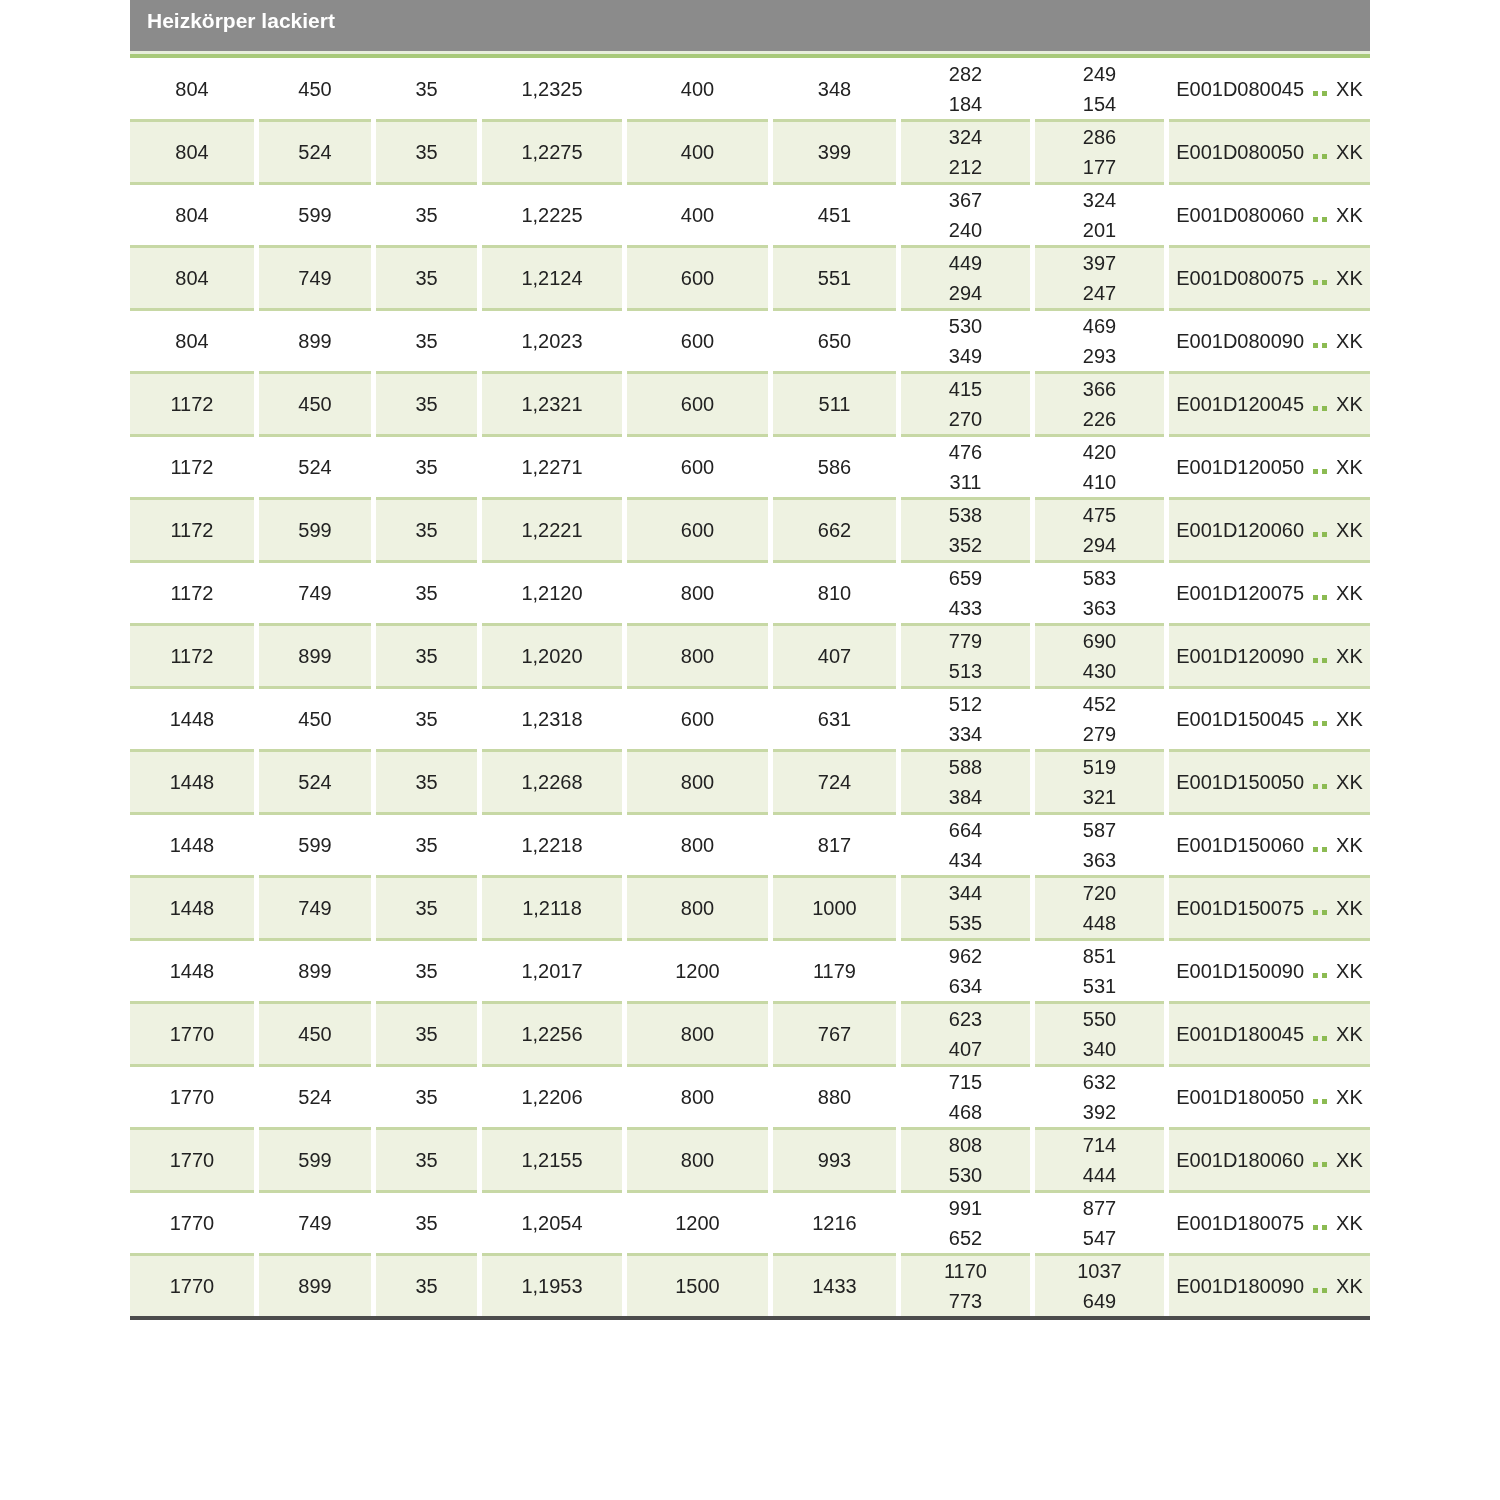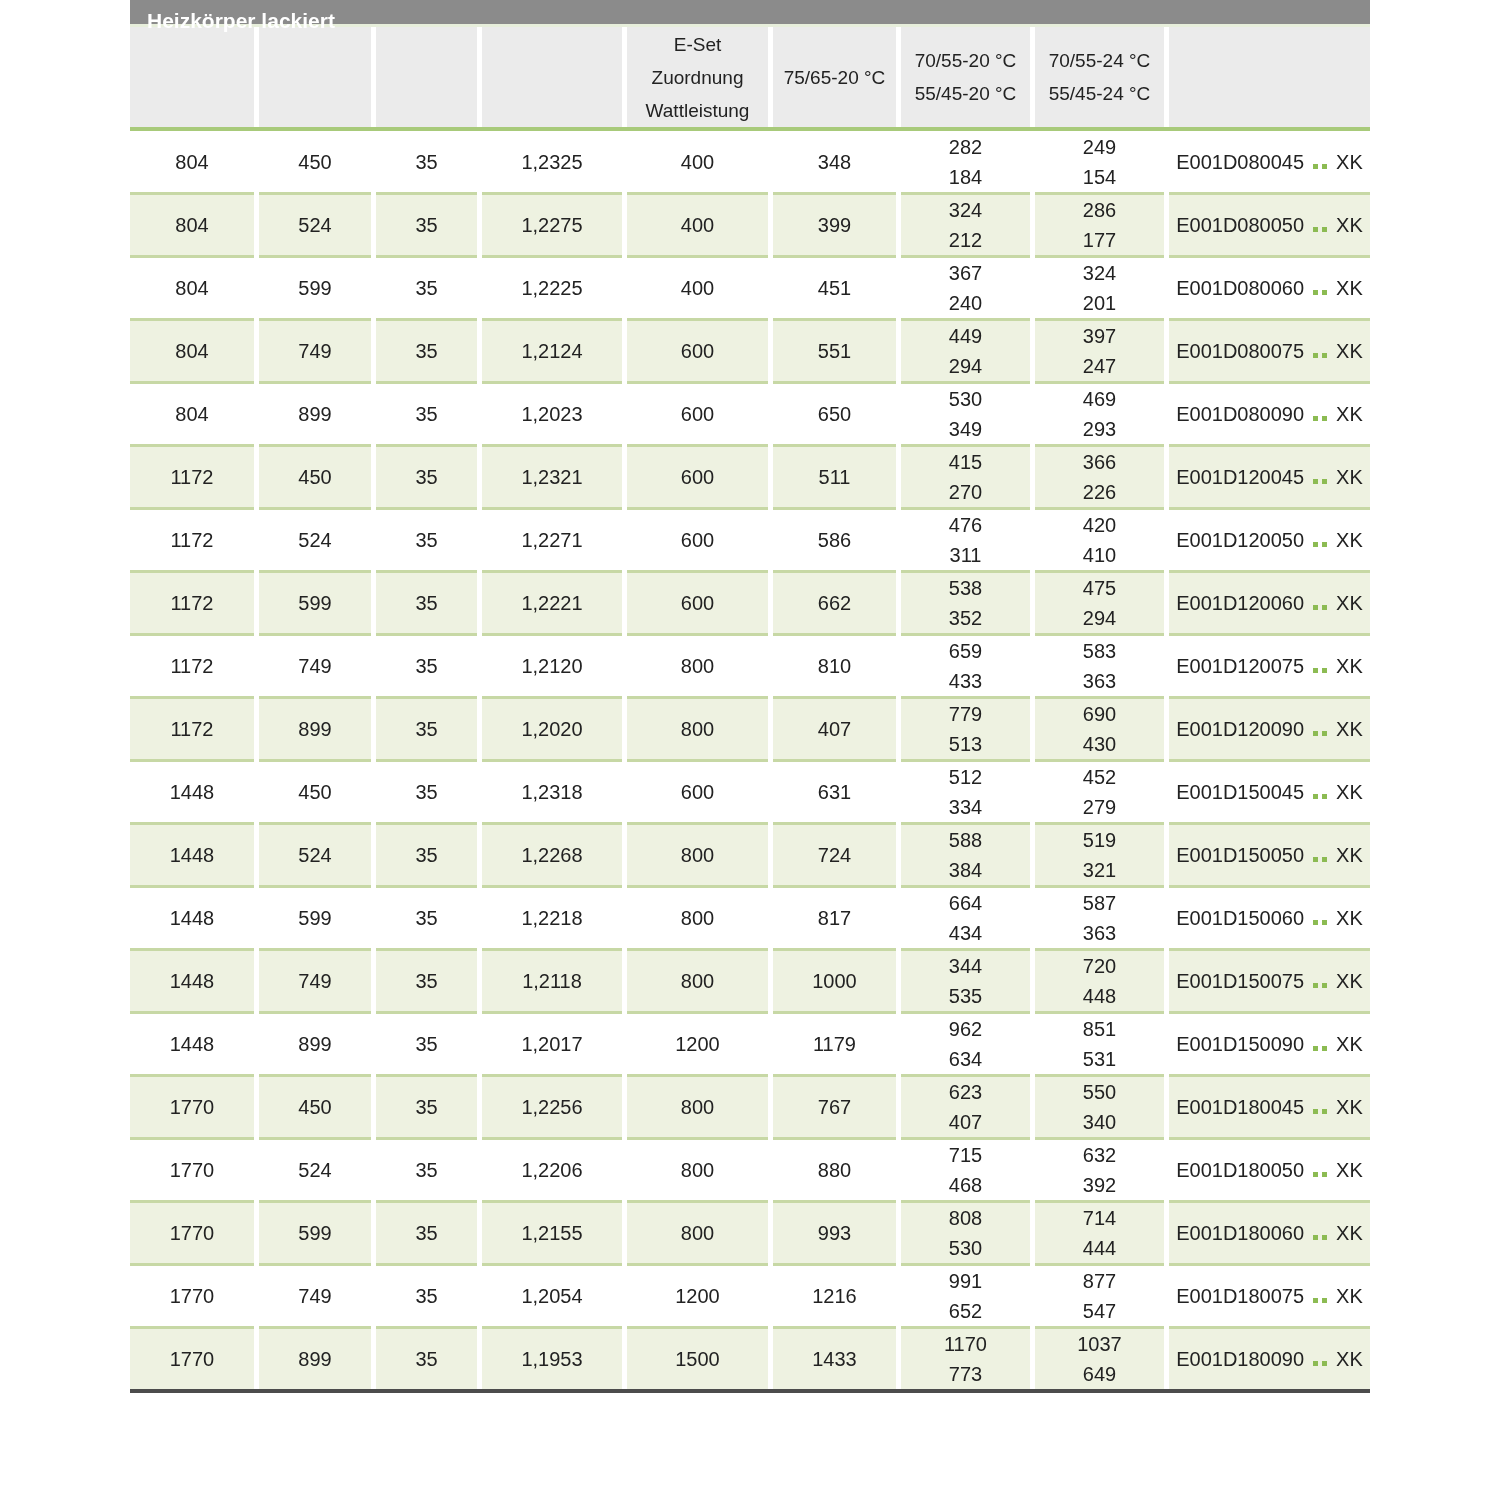--- a/index.html
+++ b/index.html
@@ -15,21 +15,21 @@
   }
   *{box-sizing:border-box;}
   html,body{margin:0;padding:0;background:#ffffff;}
   body{
     font-family:"Liberation Sans","DejaVu Sans",sans-serif;
     color:var(--text-dark);
     width:1500px;height:1500px;overflow:hidden;
   }
   .page{width:1240px;margin-left:130px;}
   .titlebar{
-    height:24px;background:var(--header-gray);
+    height:51px;background:var(--header-gray);
     color:#ffffff;font-weight:bold;font-size:21px;line-height:41px;
     padding-left:17px;
   }
   .title-underline{height:3px;background:var(--title-underline);}
   .green-rule{height:4px;background:var(--rule-green);}
   .bottom-rule{height:4px;background:var(--bottom-rule);}
   table.tbl{
     table-layout:fixed;border-collapse:separate;border-spacing:5px 0;
     width:1250px;margin-left:-5px;
   }
@@ -68,35 +68,20 @@
         <col style="width:112px">
         <col style="width:101px">
       <col style="width:140px">
         <col style="width:141px">
         <col style="width:123px">
       <col style="width:129px">
         <col style="width:129px">
         <col style="width:201px">
     </colgroup>
     <thead>
-      <tr>
-        <th class="sub-cell"></th>
-        <th class="sub-cell"></th>
-        <th class="sub-cell"></th>
-        <th class="sub-cell"></th>
-        <th class="sub-cell">E-Set
-Zuordnung
-Wattleistung</th>
-        <th class="sub-cell">75/65-20 °C</th>
-        <th class="sub-cell">70/55-20 °C
-55/45-20 °C</th>
-        <th class="sub-cell">70/55-24 °C
-55/45-24 °C</th>
-        <th class="sub-cell"></th>
-      </tr>
     </thead>
   </table>
 
   <div class="green-rule"></div>
 
   <table class="tbl body-tbl">
     <colgroup>
       <col style="width:124px">
         <col style="width:112px">
         <col style="width:101px">

